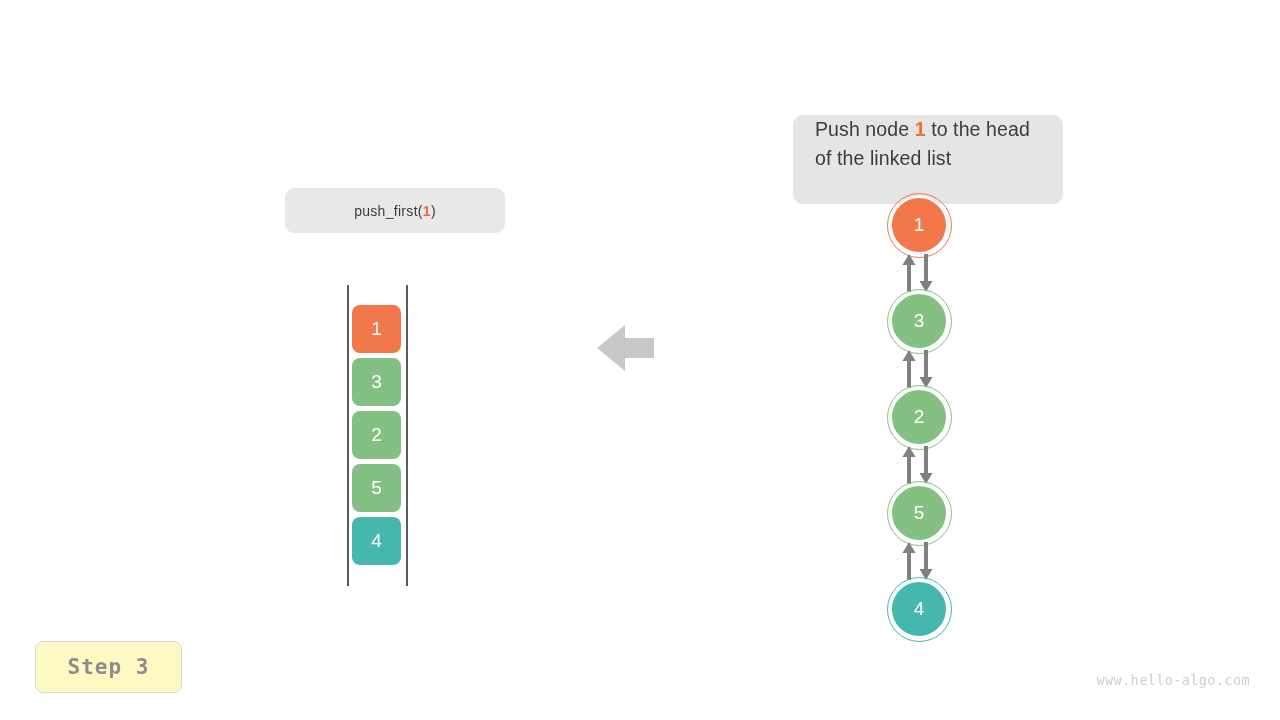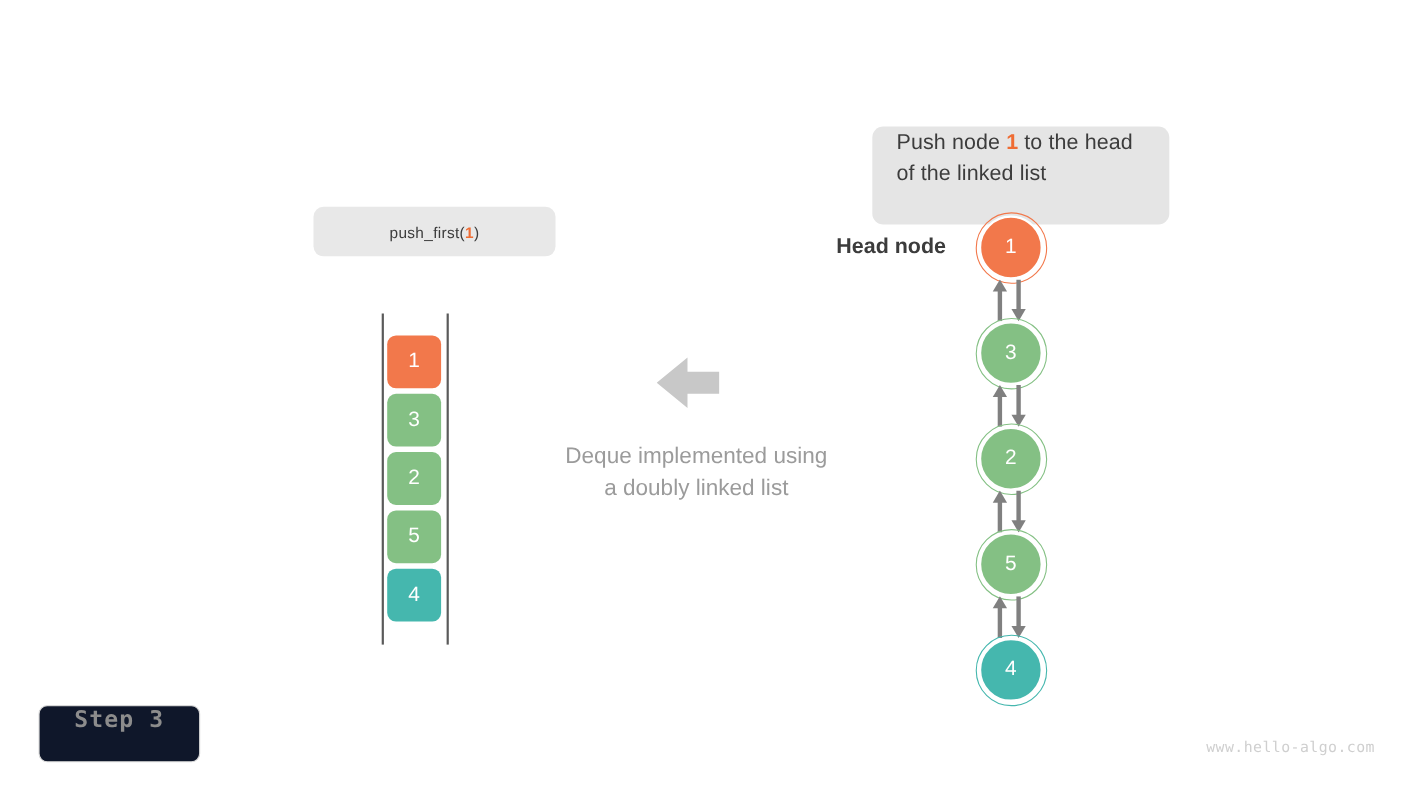--- a/index.html
+++ b/index.html
@@ -173,25 +173,26 @@
     white-space: nowrap;
   }
 
   
   .step-badge {
     position: absolute;
     left: 35px;
     top: 641px;
     width: 147px;
     height: 52px;
-    background: #0f172a;
+    background: #fef9c3;
     border: 1.4px solid #d8d8d8;
     border-radius: 8px;
     box-sizing: border-box;
     display: flex;
+    align-items: center;
     justify-content: center;
   }
   .step-text {
     font-family: "DejaVu Sans Mono", "Liberation Mono", monospace;
     font-size: 21px;
     font-weight: bold;
     color: #8c8c8c;
     letter-spacing: 1px;
   }
 
@@ -242,24 +243,20 @@
         </div>
       </div>
   </div>
 
   <div class="big-arrow">
     <svg width="57" height="50" viewBox="0 0 57 50">
       <polygon id="bigArrowShape" points="0,25 28,2 28,15 57,15 57,35 28,35 28,48" fill="#c8c8c8"></polygon>
     </svg>
   </div>
 
-  <div class="caption" style="color: rgb(155, 155, 155);">
-    <div>Deque implemented using</div>
-    <div>a doubly linked list</div>
-  </div>
 
   <div class="linklist" id="linklist">
       <div class="node" style="top: 16px; background: rgb(242, 120, 75); color: rgb(242, 120, 75);">
         <span class="node-num" style="color: rgb(255, 255, 255);">1</span>
       </div>
       <div class="arrow-pair" style="top: 74px;"><svg width="36" height="38" viewBox="0 0 36 38">
           <g stroke="#808080" stroke-width="4" fill="#808080">
             <line x1="8" y1="38" x2="8" y2="9"></line>
             <polygon points="8,0 1.5,11 14.5,11" stroke="none"></polygon>
             <line x1="25" y1="0" x2="25" y2="29"></line>
@@ -297,21 +294,20 @@
             <polygon points="8,0 1.5,11 14.5,11" stroke="none"></polygon>
             <line x1="25" y1="0" x2="25" y2="29"></line>
             <polygon points="25,38 18.5,27 31.5,27" stroke="none"></polygon>
           </g>
         </svg></div>
       <div class="node" style="top: 400px; background: rgb(69, 183, 174); color: rgb(69, 183, 174);">
         <span class="node-num" style="color: rgb(255, 255, 255);">4</span>
       </div>
     </div>
 
-  <div class="side-label" id="head-label" style="left:680px; top:213px; width:180px;">Head node</div>
 
   <div class="step-badge">
     <span class="step-text">Step 3</span>
   </div>
 
   <div class="watermark">www.hello-algo.com</div>
 
 </div>
 
 </body></html>

